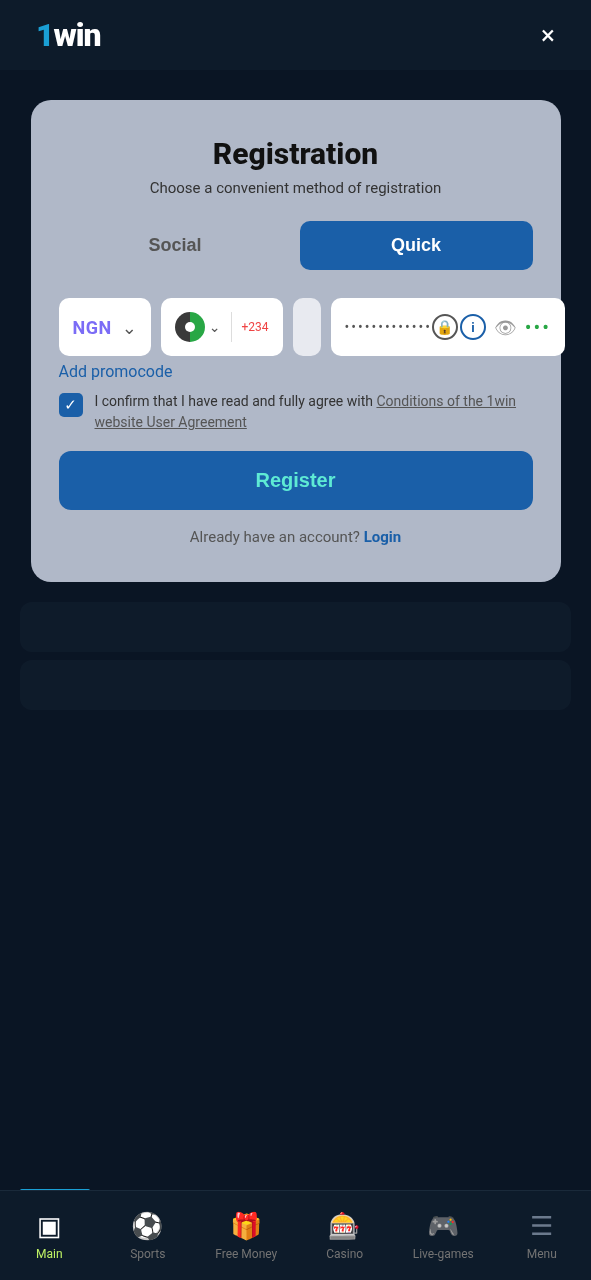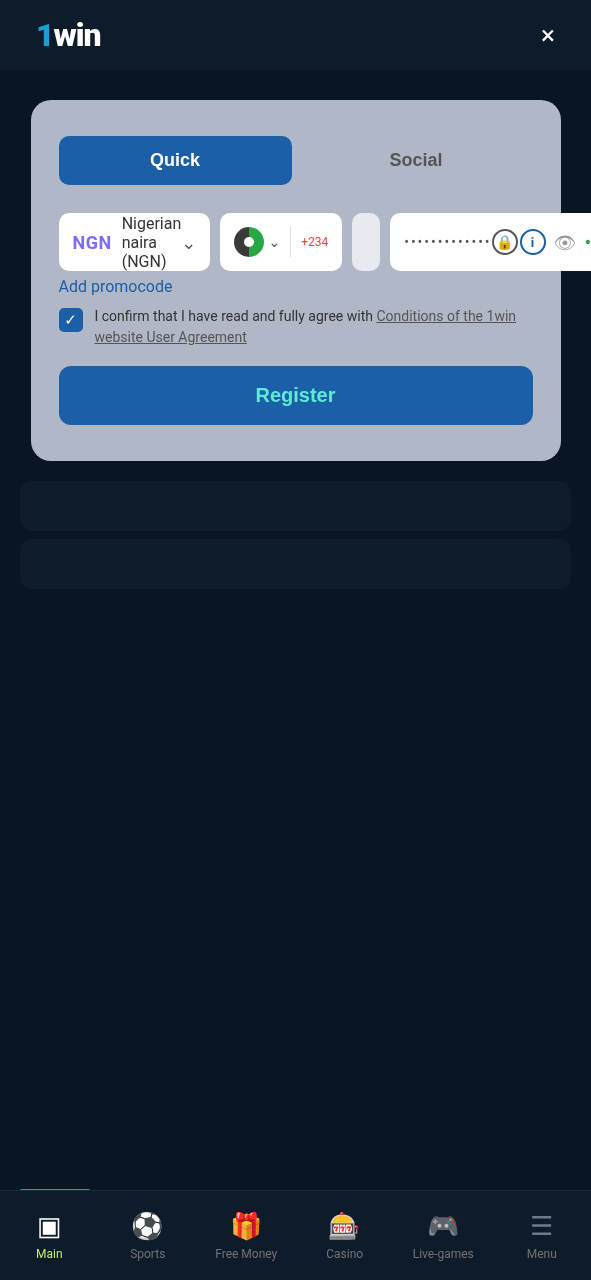--- a/index.html
+++ b/index.html
@@ -382,31 +382,32 @@
       <span class="one">1</span><span class="win">win</span>
     </span>
   </div>
   <div class="close-btn">×</div>
 </div>
 
 <div class="page-content">
 
   <div class="modal-card">
 
+    <h1 class="modal-title">Registration</h1>
+    <p class="modal-subtitle">Choose a convenient method of registration</p>
 
     <div class="tab-row">
+      <button class="tab-btn inactive">Social</button>
       <button class="tab-btn active">Quick</button>
-      <button class="tab-btn inactive">Social</button>
     </div>
 
     <div class="form-fields">
 
       <div class="field-box">
         <span class="currency-label">NGN</span>
-        <span class="field-text">Nigerian naira (NGN)</span>
         <span class="chevron-icon">⌄</span>
       </div>
 
       <div class="field-box">
         <div class="phone-flag">
           <div class="flag-circle"></div>
           <span class="phone-chevron">⌄</span>
         </div>
         <span class="phone-number">+234</span>
       </div>
@@ -436,20 +437,24 @@
         <span class="checkbox-check">✓</span>
       </div>
       <p class="checkbox-text">
         <span>I confirm that I have read and fully agree with </span>
         <a href="#">Conditions of the 1win website User Agreement</a>
       </p>
     </div>
 
     <button class="register-btn">Register</button>
 
+    <p class="login-row">
+      <span>Already have an account?</span>
+      <a href="#">Login</a>
+    </p>
 
   </div>
 
   <div class="bg-content">
     <div class="bg-card"></div>
     <div class="bg-card"></div>
   </div>
 
 </div>
 

